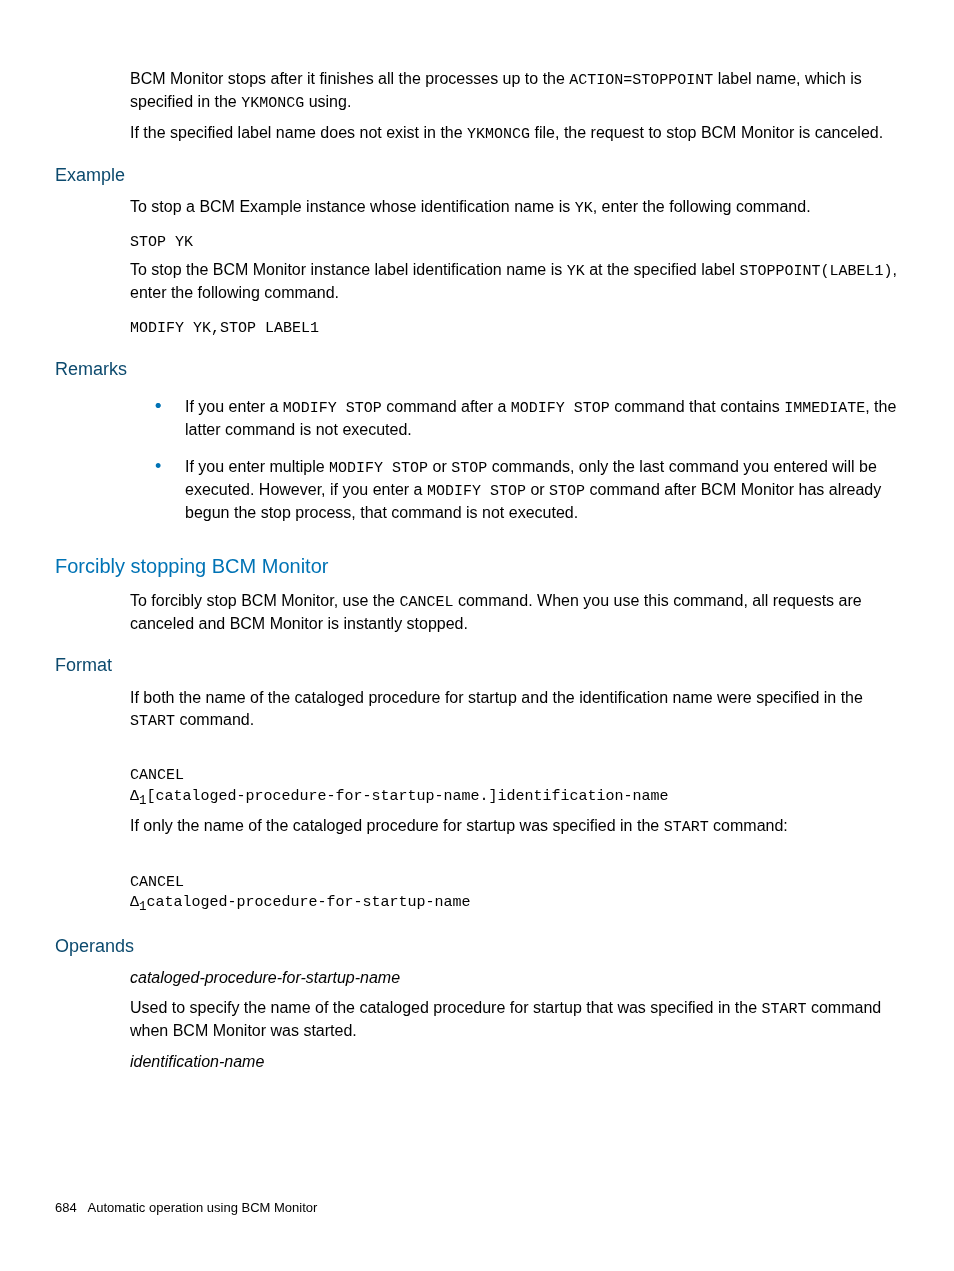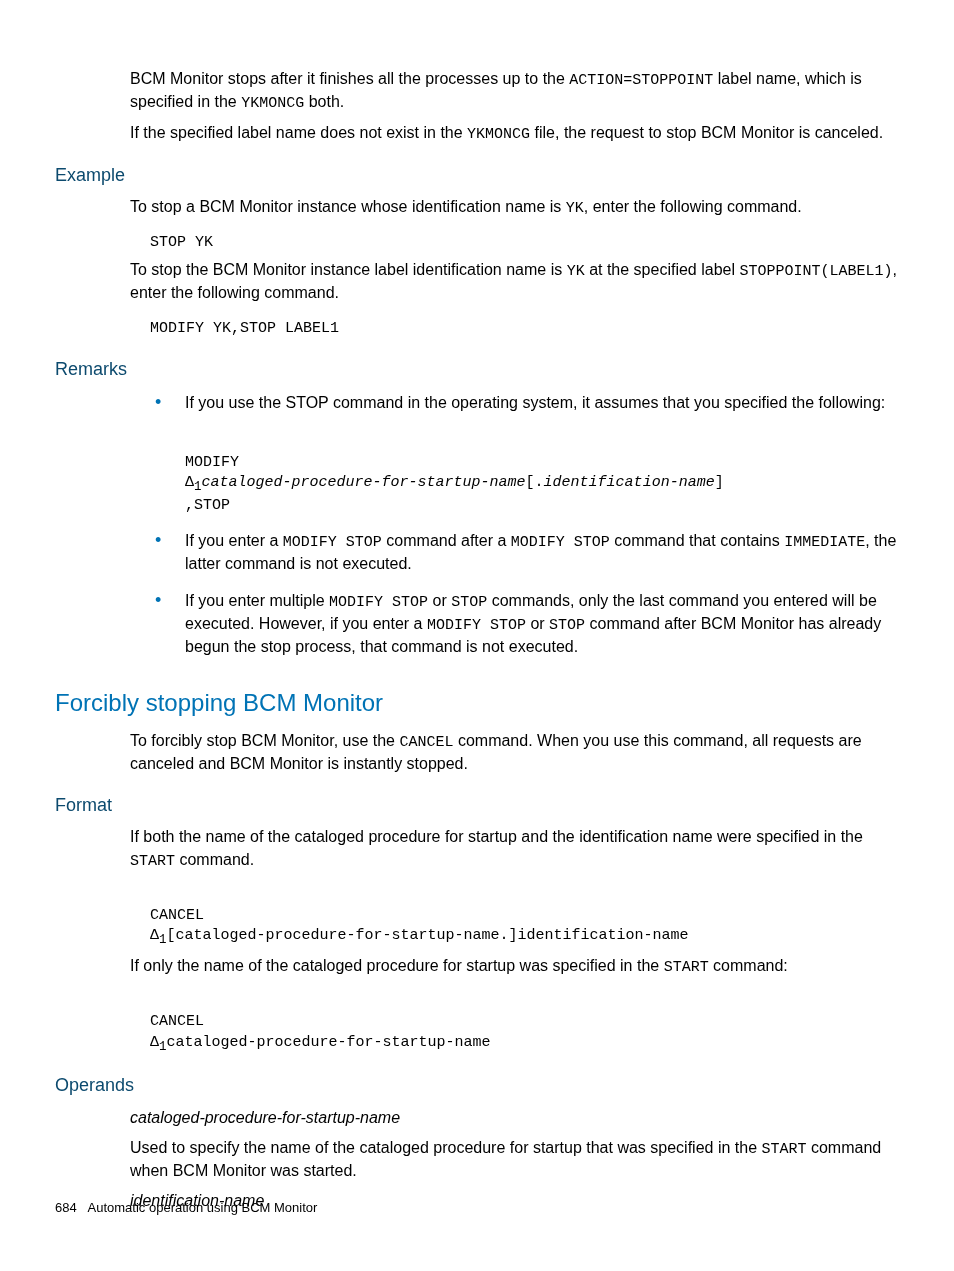--- a/index.html
+++ b/index.html
@@ -16,37 +16,37 @@
   .indent {
     margin-left: 75px;
   }
   .code {
     font-family: "Courier New", Courier, monospace;
     font-size: 15px;
   }
   .code-block {
     font-family: "Courier New", Courier, monospace;
     font-size: 15px;
-    margin-left: 95px;
+    margin-left: 75px;
     white-space: pre;
     line-height: 1.35;
     margin-top: 14px;
     margin-bottom: 6px;
   }
   .italic { font-style: italic; }
   h3.blue {
     font-weight: 300;
     color: #0c4a6e;
     font-size: 18px;
     margin: 18px 0 8px 0;
   }
   h2.blue {
     font-weight: 300;
     color: #0073b5;
-    font-size: 24px;
+    font-size: 20px;
     margin: 28px 0 10px 0;
   }
   p.indent {
     margin: 8px 0 8px 75px;
   }
   p.indent2 {
     margin: 8px 0 8px 75px;
     font-style: italic;
   }
   ul.bullets {
@@ -72,44 +72,39 @@
     position: absolute;
     bottom: 54px;
     left: 55px;
     font-size: 13px;
   }
 </style>
 </head>
 <body>
 
 <p class="indent">
-  <span>BCM Monitor stops after it finishes all the processes up to the </span><span class="code">ACTION=STOPPOINT</span><span> label name, which is specified in the </span><span class="code">YKMONCG</span><span> both.</span>
+  <span>BCM Monitor stops after it finishes all the processes up to the </span><span class="code">ACTION=STOPPOINT</span><span> label name, which is specified in the </span><span class="code">YKMONCG</span><span> using.</span>
 </p>
 <p class="indent">
   <span>If the specified label name does not exist in the </span><span class="code">YKMONCG</span><span> file, the request to stop BCM Monitor is canceled.</span>
 </p>
 
 <h3 class="blue">Example</h3>
 <p class="indent">
-  <span>To stop a BCM Monitor instance whose identification name is </span><span class="code">YK</span><span>, enter the following command.</span>
+  <span>To stop a BCM Example instance whose identification name is </span><span class="code">YK</span><span>, enter the following command.</span>
 </p>
 <div class="code-block">STOP YK</div>
 <p class="indent" style="margin-top:4px;">
   <span>To stop the BCM Monitor instance label identification name is </span><span class="code">YK</span><span> at the specified label </span><span class="code">STOPPOINT(LABEL1)</span><span>, enter the following command.</span>
 </p>
 <div class="code-block">MODIFY YK,STOP LABEL1</div>
 
 <h3 class="blue">Remarks</h3>
 <ul class="bullets">
   <li>
-    <span>If you use the STOP command in the operating system, it assumes that you specified the following:</span>
-    <div class="code-block" style="margin-left:0; margin-top:18px;">
-<span>MODIFY</span>
-<span>Δ</span><sub>1</sub><span class="italic">cataloged-procedure-for-startup-name</span><span>[.</span><span class="italic">identification-name</span><span>]</span>
-<span>,STOP</span></div>
   </li>
   <li>
     <span>If you enter a </span><span class="code">MODIFY STOP</span><span> command after a </span><span class="code">MODIFY STOP</span><span> command that contains </span><span class="code">IMMEDIATE</span><span>, the latter command is not executed.</span>
   </li>
   <li>
     <span>If you enter multiple </span><span class="code">MODIFY STOP</span><span> or </span><span class="code">STOP</span><span> commands, only the last command you entered will be executed. However, if you enter a </span><span class="code">MODIFY STOP</span><span> or </span><span class="code">STOP</span><span> command after BCM Monitor has already begun the stop process, that command is not executed.</span>
   </li>
 </ul>
 
 <h2 class="blue">Forcibly stopping BCM Monitor</h2>

